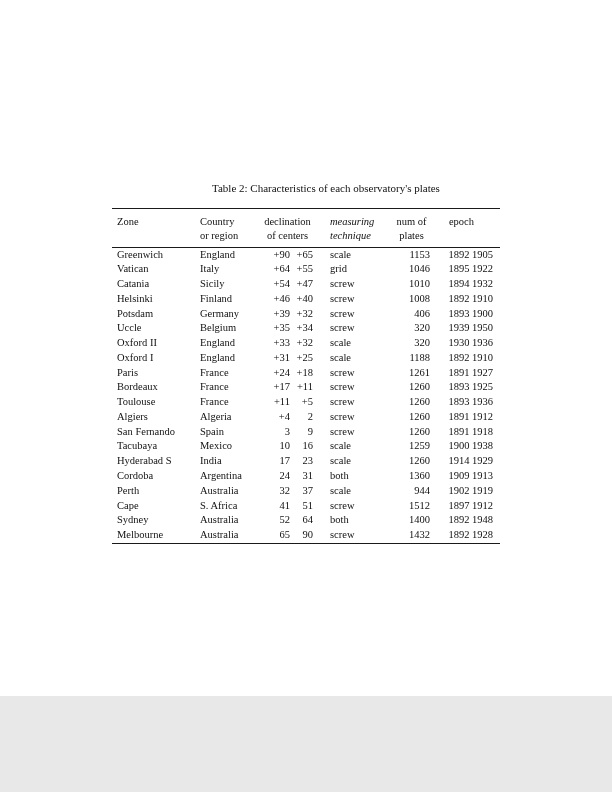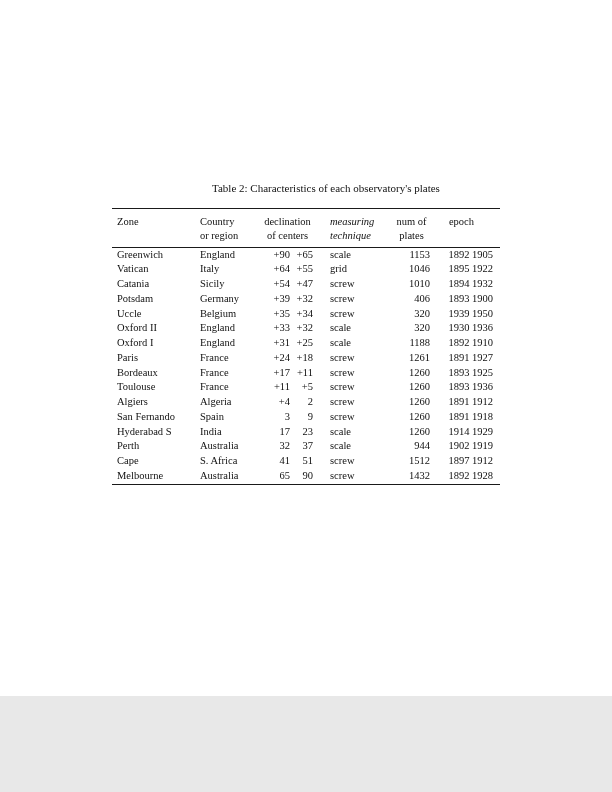--- a/index.html
+++ b/index.html
@@ -152,20 +152,29 @@
   <tr>
     <td class="a-left cell-zone">Catania</td>
     <td class="a-left">Sicily</td>
     <td class="a-right">+54</td>
     <td class="a-right">+47</td>
     <td class="a-left cell-tech">screw</td>
     <td class="a-right">1010</td>
     <td class="a-right cell-epoch">1894 1932</td>
   </tr>
 
+  <tr>
+    <td class="a-left cell-zone">Helsinki</td>
+    <td class="a-left">Finland</td>
+    <td class="a-right">+46</td>
+    <td class="a-right">+40</td>
+    <td class="a-left cell-tech">screw</td>
+    <td class="a-right">1008</td>
+    <td class="a-right cell-epoch">1892 1910</td>
+  </tr>
 
   <tr>
     <td class="a-left cell-zone">Potsdam</td>
     <td class="a-left">Germany</td>
     <td class="a-right">+39</td>
     <td class="a-right">+32</td>
     <td class="a-left cell-tech">screw</td>
     <td class="a-right">406</td>
     <td class="a-right cell-epoch">1893 1900</td>
   </tr>
@@ -244,31 +253,49 @@
   <tr>
     <td class="a-left cell-zone">San Fernando</td>
     <td class="a-left">Spain</td>
     <td class="a-right">3</td>
     <td class="a-right">9</td>
     <td class="a-left cell-tech">screw</td>
     <td class="a-right">1260</td>
     <td class="a-right cell-epoch">1891 1918</td>
   </tr>
 
+  <tr>
+    <td class="a-left cell-zone">Tacubaya</td>
+    <td class="a-left">Mexico</td>
+    <td class="a-right">10</td>
+    <td class="a-right">16</td>
+    <td class="a-left cell-tech">scale</td>
+    <td class="a-right">1259</td>
+    <td class="a-right cell-epoch">1900 1938</td>
+  </tr>
 
   <tr>
     <td class="a-left cell-zone">Hyderabad S</td>
     <td class="a-left">India</td>
     <td class="a-right">17</td>
     <td class="a-right">23</td>
     <td class="a-left cell-tech">scale</td>
     <td class="a-right">1260</td>
     <td class="a-right cell-epoch">1914 1929</td>
   </tr>
 
+  <tr>
+    <td class="a-left cell-zone">Cordoba</td>
+    <td class="a-left">Argentina</td>
+    <td class="a-right">24</td>
+    <td class="a-right">31</td>
+    <td class="a-left cell-tech">both</td>
+    <td class="a-right">1360</td>
+    <td class="a-right cell-epoch">1909 1913</td>
+  </tr>
 
   <tr>
     <td class="a-left cell-zone">Perth</td>
     <td class="a-left">Australia</td>
     <td class="a-right">32</td>
     <td class="a-right">37</td>
     <td class="a-left cell-tech">scale</td>
     <td class="a-right">944</td>
     <td class="a-right cell-epoch">1902 1919</td>
   </tr>
@@ -277,20 +304,29 @@
   <tr>
     <td class="a-left cell-zone">Cape</td>
     <td class="a-left">S. Africa</td>
     <td class="a-right">41</td>
     <td class="a-right">51</td>
     <td class="a-left cell-tech">screw</td>
     <td class="a-right">1512</td>
     <td class="a-right cell-epoch">1897 1912</td>
   </tr>
 
+  <tr>
+    <td class="a-left cell-zone">Sydney</td>
+    <td class="a-left">Australia</td>
+    <td class="a-right">52</td>
+    <td class="a-right">64</td>
+    <td class="a-left cell-tech">both</td>
+    <td class="a-right">1400</td>
+    <td class="a-right cell-epoch">1892 1948</td>
+  </tr>
 
   <tr>
     <td class="a-left cell-zone">Melbourne</td>
     <td class="a-left">Australia</td>
     <td class="a-right">65</td>
     <td class="a-right">90</td>
     <td class="a-left cell-tech">screw</td>
     <td class="a-right">1432</td>
     <td class="a-right cell-epoch">1892 1928</td>
   </tr>

